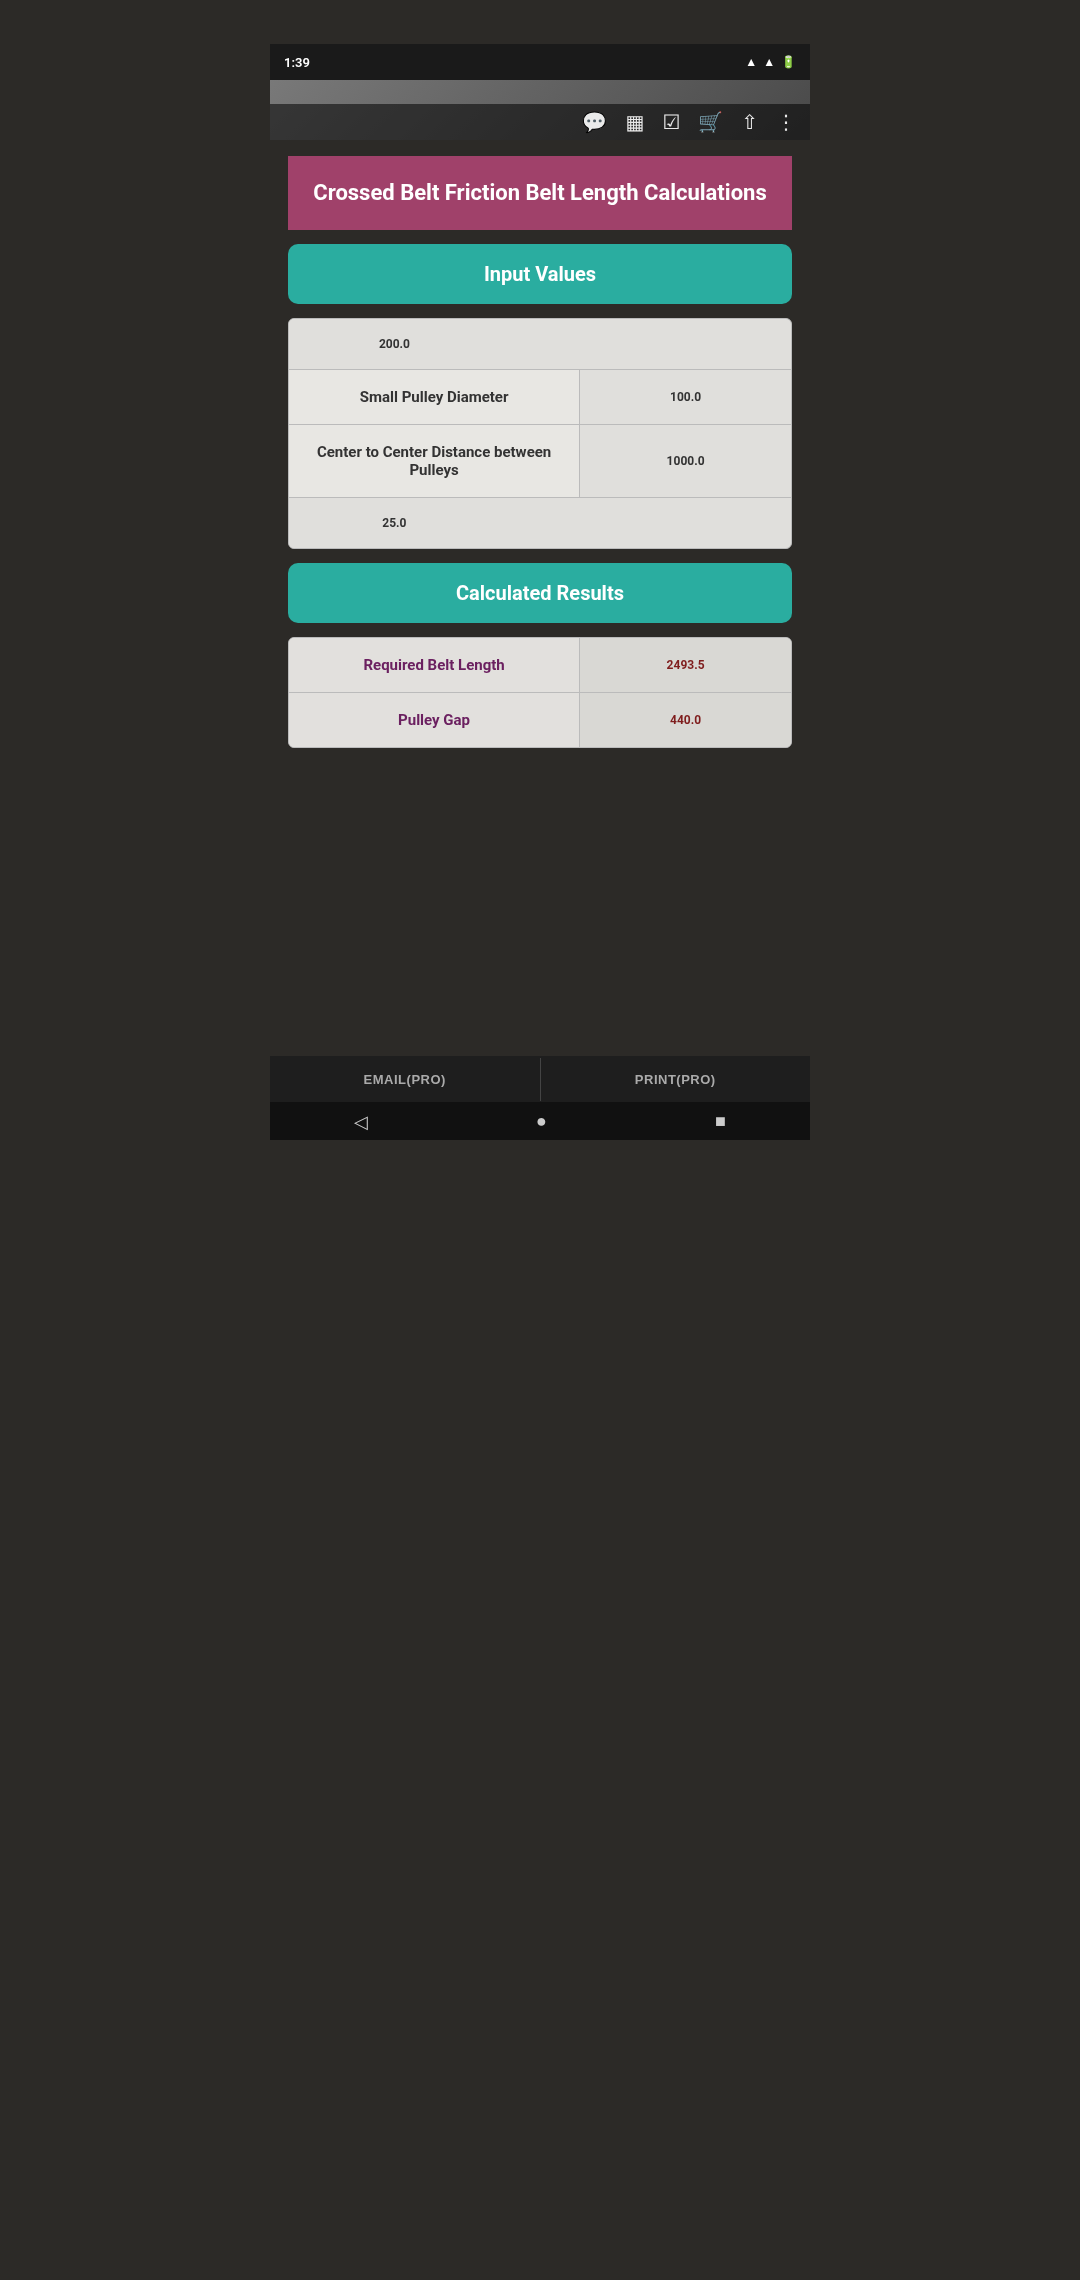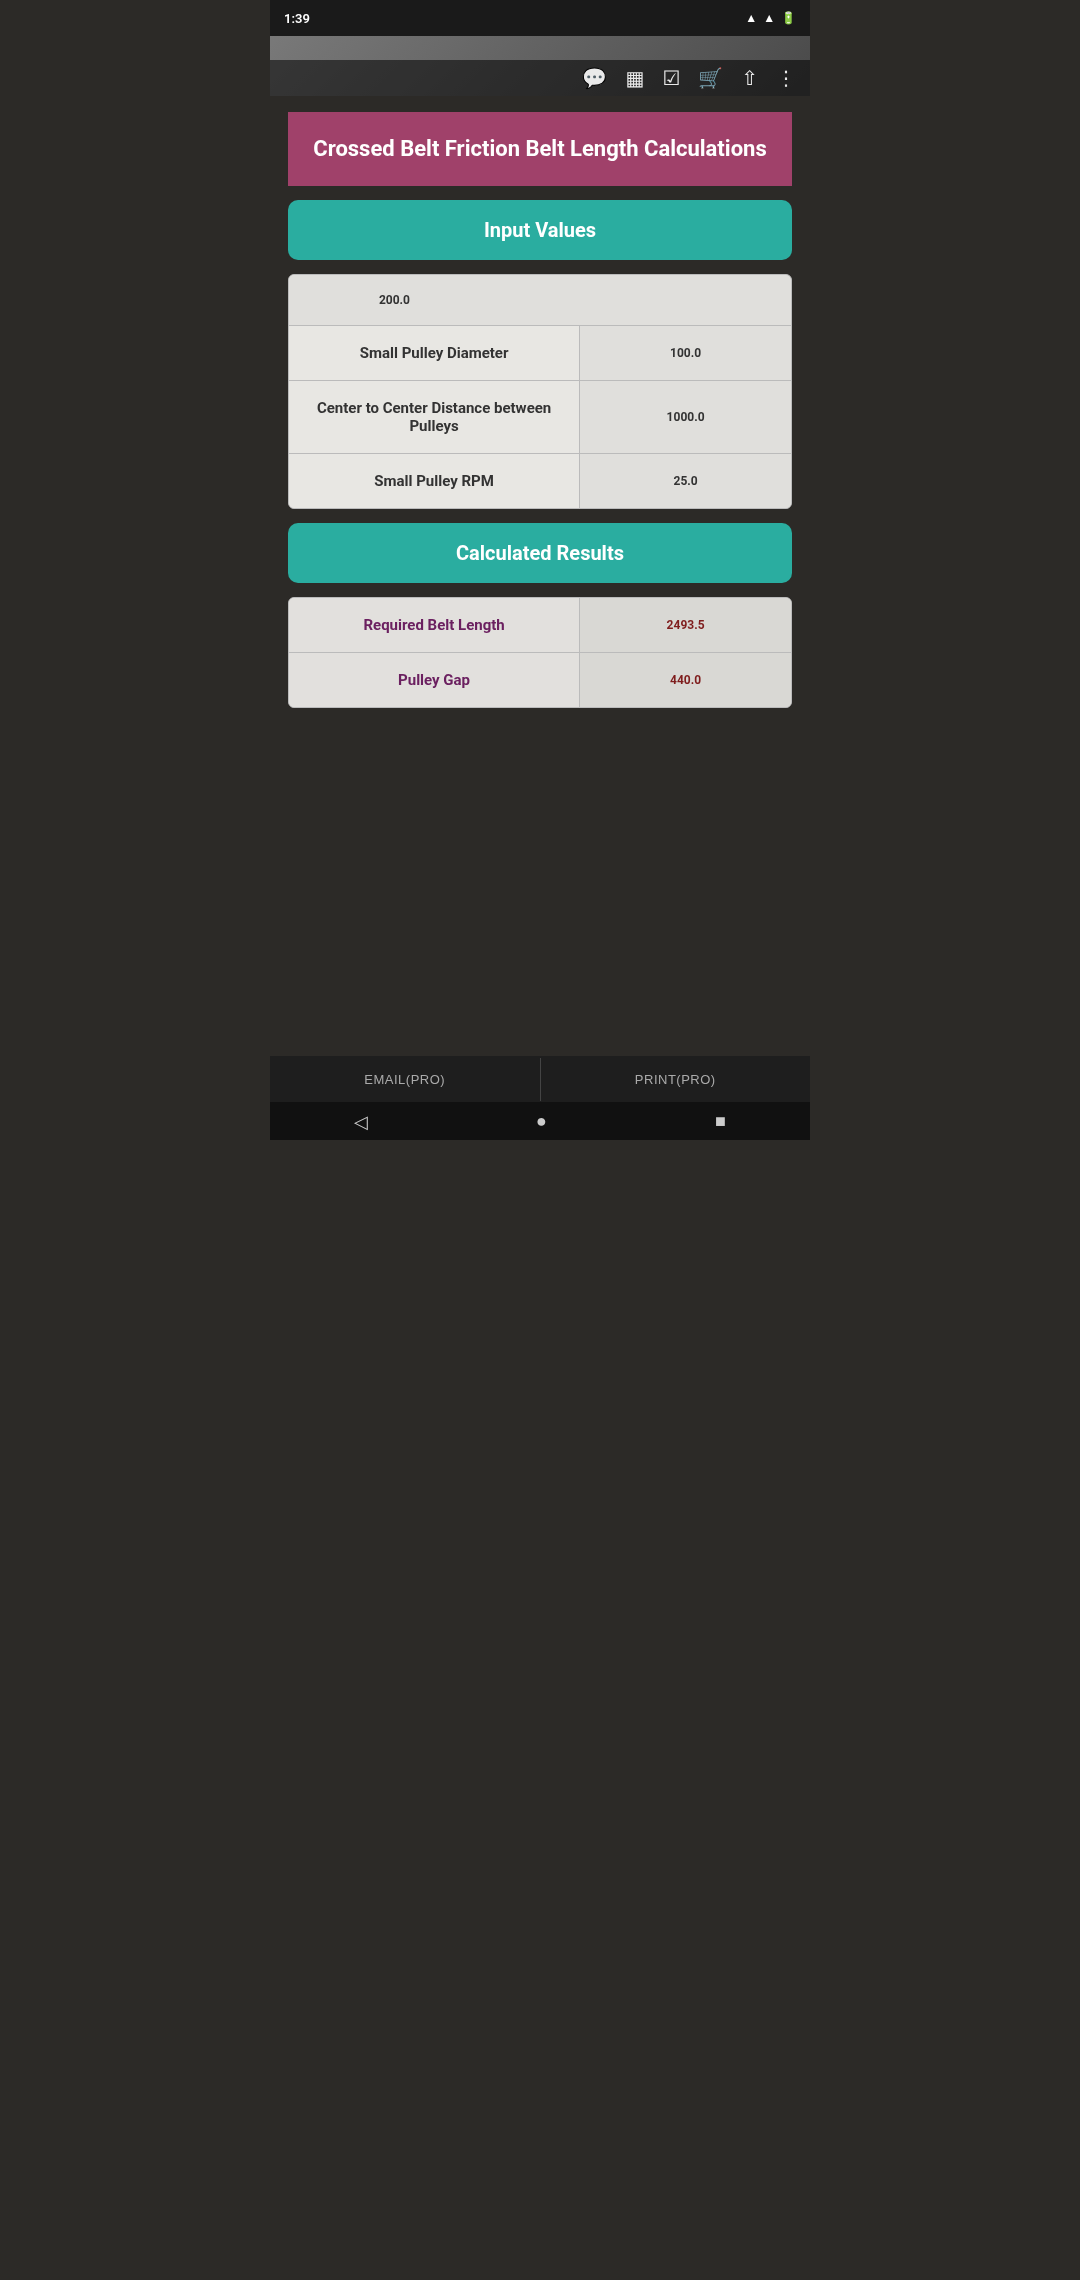--- a/index.html
+++ b/index.html
@@ -16,20 +16,21 @@
     }
 
     
     .status-bar {
       background: #1a1a1a;
       display: flex;
       justify-content: space-between;
       align-items: center;
       padding: 6px 14px;
       height: 36px;
+      margin-top: 44px;
     }
     .status-time {
       color: #fff;
       font-size: 13px;
       font-weight: 600;
     }
     .status-icons {
       display: flex;
       gap: 6px;
       align-items: center;
@@ -161,21 +162,21 @@
     .bottom-bar {
       background: #1e1e1e;
       display: flex;
       align-items: center;
       height: 46px;
     }
     .bottom-btn {
       flex: 1;
       color: #aaa;
       font-size: 13px;
-      font-weight: 400;
+      font-weight: 700;
       text-align: center;
       padding: 14px 0;
       cursor: pointer;
       letter-spacing: 0.5px;
       border: none;
       background: transparent;
     }
     .bottom-btn:first-child {
       border-right: 1px solid #444;
     }
@@ -239,21 +240,20 @@
       <div class="data-label">Small Pulley Diameter</div>
       <div class="data-value">100.0</div>
     </div>
 
     <div class="data-row">
       <div class="data-label">Center to Center Distance between Pulleys</div>
       <div class="data-value">1000.0</div>
     </div>
 
     <div class="data-row">
-      <div class="data-label">Small Pulley RPM</div>
       <div class="data-value">25.0</div>
     </div>
   </div>
 
   <div class="section-header">
     <span class="section-header-text">Calculated Results</span>
   </div>
 
   <div class="data-table results-table">
 

